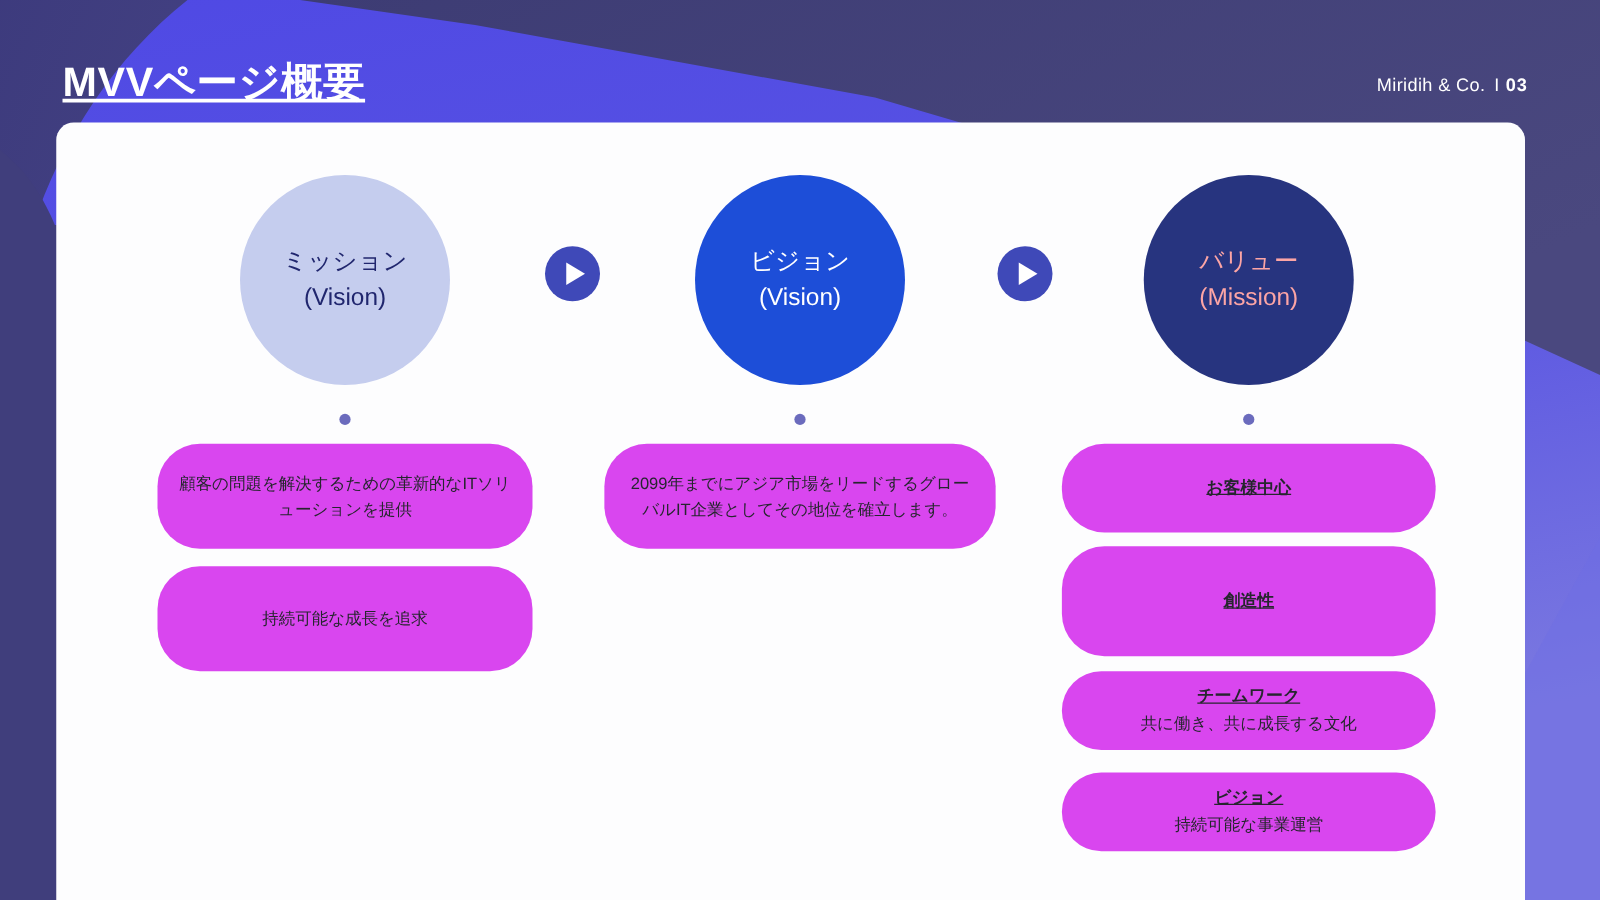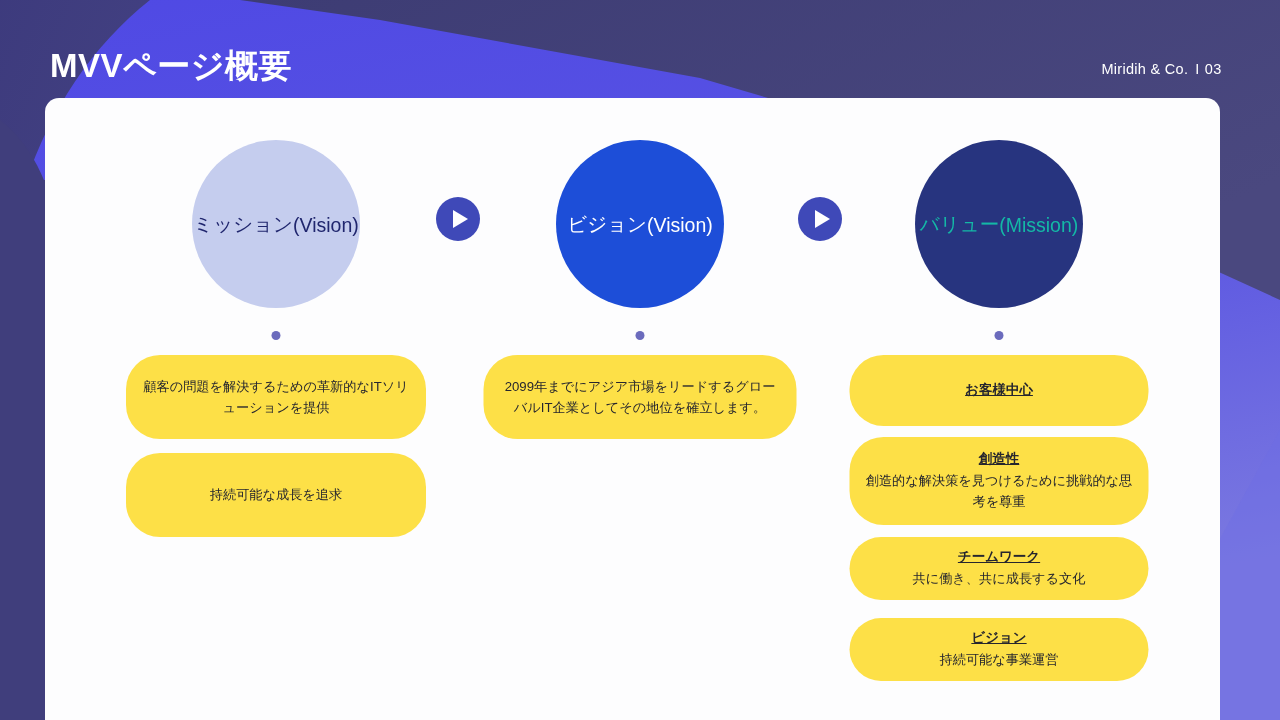--- a/index.html
+++ b/index.html
@@ -46,34 +46,35 @@
   #page-title {
     position: absolute;
     left: 50px;
     top: 44px;
     font-size: 33px;
     font-weight: bold;
     color: #ffffff;
     letter-spacing: 0.5px;
     z-index: 8;
     white-space: nowrap;
+    text-decoration: underline;
   }
 
   #header-meta {
     position: absolute;
     right: 58px;
     top: 61px;
     font-size: 14.5px;
     color: #ffffff;
     z-index: 8;
     white-space: nowrap;
     letter-spacing: 0.3px;
   }
   #header-meta .meta-sep { margin: 0 5px 0 7px; font-weight: 300; }
-  #header-meta .meta-page { font-weight: normal; letter-spacing: 0.6px; }
+  #header-meta .meta-page { font-weight: bold; letter-spacing: 0.6px; }
 
   
   .column {
     position: absolute;
     top: 0;
     width: 320px;
   }
   #col-mission { left: 116px; }
   #col-vision  { left: 480px; }
   #col-values  { left: 839px; }
@@ -81,33 +82,33 @@
   
   .circle {
     position: absolute;
     top: 140px;
     left: 50%;
     transform: translateX(-50%);
     width: 168px;
     height: 168px;
     border-radius: 50%;
     display: flex;
-    flex-direction: row;
+    flex-direction: column;
     align-items: center;
     justify-content: center;
     box-sizing: border-box;
     z-index: 7;
     line-height: 1.38;
   }
   .circle .c-jp { font-size: 19.5px; font-weight: 500; display: block; }
   .circle .c-en { font-size: 19.5px; font-weight: 500; display: block; margin-top: 2px; }
 
   #circle-mission { background: #c5cdee; color: #20266e; }
   #circle-vision  { background: #1d4ed8; color: #ffffff; }
-  #circle-values  { background: #27347f; color: #14b8a6; }
+  #circle-values  { background: #27347f; color: #fca5a5; }
 
   
   .h-dots {
     position: absolute;
     top: 219px;
     height: 2px;
     z-index: 4;
     background-image: linear-gradient(to right, #c9c9d2 0 4px, transparent 4px 9px);
     background-size: 9px 2px;
     background-repeat: repeat-x;
@@ -168,21 +169,21 @@
   .cards {
     position: absolute;
     top: 0;
     width: 100%;
   }
   .pill {
     position: absolute;
     left: 50%;
     transform: translateX(-50%);
     box-sizing: border-box;
-    background: #fde047;
+    background: #d946ef;
     border-radius: 34px;
     display: flex;
     flex-direction: column;
     align-items: center;
     justify-content: center;
     text-align: center;
     color: #26262e;
     z-index: 6;
     padding: 6px 16px;
   }
@@ -297,21 +298,20 @@
       <span class="c-en">(Mission)</span>
     </div>
     <div class="v-dots"></div>
     <div class="v-dot-end"></div>
     <div class="cards">
       <div class="pill" id="val-pill-1">
         <span class="pill-title">お客様中心</span>
       </div>
       <div class="pill" id="val-pill-2">
         <span class="pill-title">創造性</span>
-        <span class="pill-body">創造的な解決策を見つけるために挑戦的な思考を尊重</span>
       </div>
       <div class="pill" id="val-pill-3">
         <span class="pill-title">チームワーク</span>
         <span class="pill-body">共に働き、共に成長する文化</span>
       </div>
       <div class="pill" id="val-pill-4">
         <span class="pill-title">ビジョン</span>
         <span class="pill-body">持続可能な事業運営</span>
       </div>
     </div>

